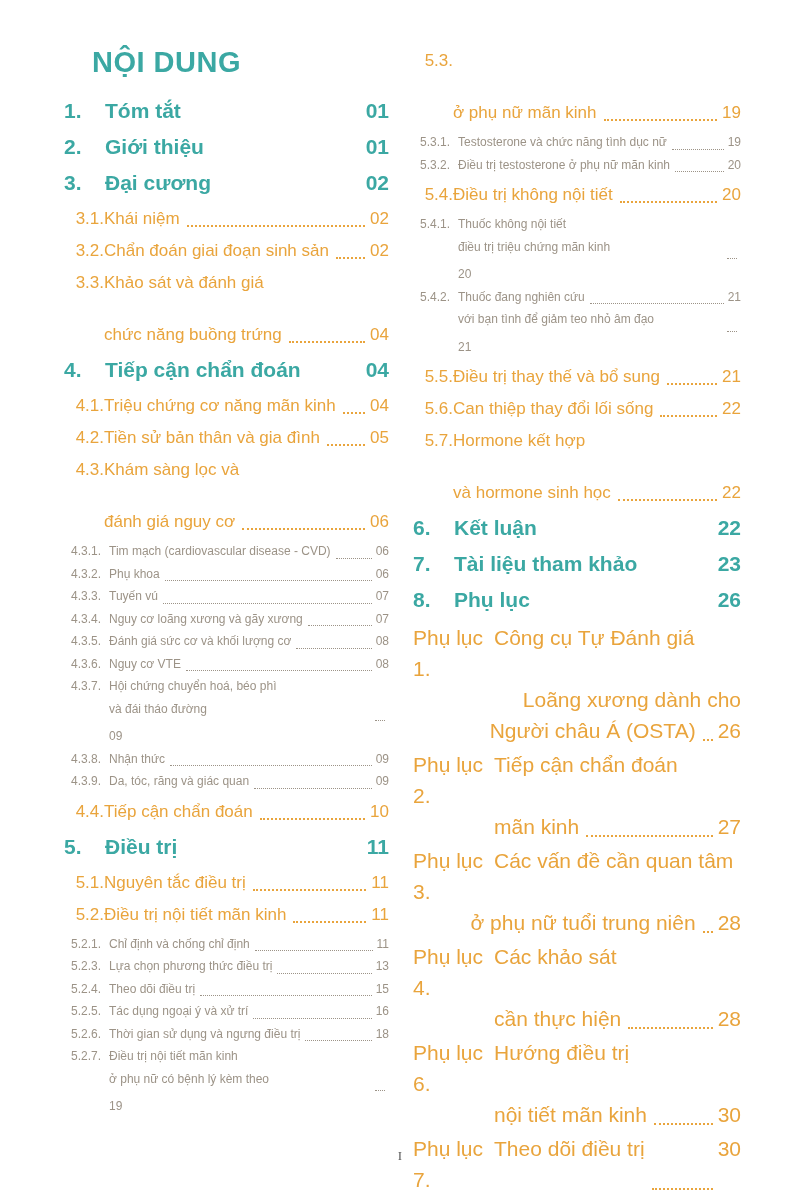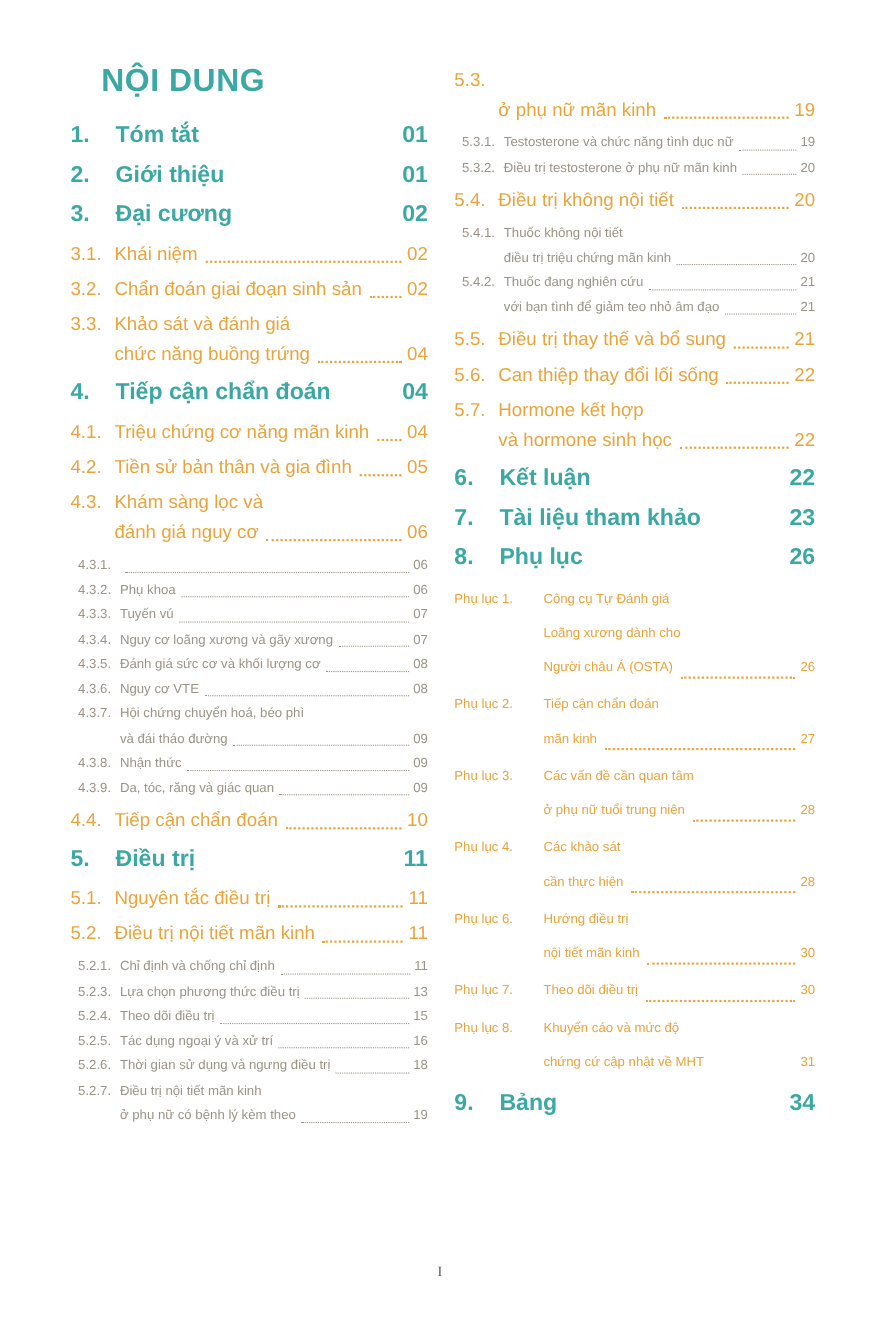--- a/index.html
+++ b/index.html
@@ -11,21 +11,21 @@
   *{ box-sizing:border-box; margin:0; padding:0; }
   html,body{ width:800px; height:1200px; }
   body{
     background:#ffffff;
     font-family:"Liberation Sans", sans-serif;
     position:relative;
     overflow:hidden;
   }
   .page{ position:absolute; inset:0; }
 
-  .col{ position:absolute; top:54px; }
+  .col{ position:absolute; top:42px; }
   .col-left{ left:64px; width:325px; }
   .col-right{ left:413px; width:328px; }
 
   .doc-title{
     color:var(--teal);
     font-size:29px;
     font-weight:bold;
     letter-spacing:.5px;
     padding-left:28px;
     margin:4px 0 18px 0;
@@ -55,44 +55,44 @@
   }
   .l1 .num{ width:41px; }
 
   
   .l2{
     color:var(--orange);
     font-size:17px;
     line-height:27px;
     margin:5px 0;
   }
-  .l2 .num{ width:40px; }
-  .l2 .cont{ padding-left:40px; }
+  .l2 .num{ width:40px;text-align:right; }
+  .l2 .cont{ padding-left:40px;margin-top:25px; }
 
   
   .l3{
     color:var(--muted);
     font-size:12px;
     line-height:22.5px;
     margin:0;
     padding-left:7px;
   }
   .l3 .num{ width:38px; }
-  .l3 .cont{ padding-left:38px; }
+  .l3 .cont{ padding-left:38px;flex-direction:column; }
   .l3 .leader{ border-bottom-width:1.5px; margin:0 4px 4px 5px; }
 
   
   .app{
     color:var(--orange);
-    font-size:12px;
+    font-size:21px;
     line-height:31px;
     margin:3px 0;
   }
   .app .num{ width:81px; }
-  .app .cont{ padding-left:81px; }
+  .app .cont{ padding-left:81px;justify-content:flex-end; }
 
   .footer-pagenum{
     position:absolute;
     left:0; right:0;
     top:1148px;
     text-align:center;
     color:var(--footer);
     font-size:13px;
     font-family:"Liberation Serif", serif;
   }
@@ -187,20 +187,21 @@
           </div>
           <div class="line cont">
             <span class="txt">đánh giá nguy cơ</span>
             <span class="leader"></span>
             <span class="pg">06</span>
           </div>
         </div>
         <div class="entry l3">
           <div class="line">
             <span class="num">4.3.1.</span>
+            <span class="txt">Tim mạch (cardiovascular disease - CVD)</span>
             <span class="leader"></span>
             <span class="pg">06</span>
           </div>
         </div>
         <div class="entry l3">
           <div class="line">
             <span class="num">4.3.2.</span>
             <span class="txt">Phụ khoa</span>
             <span class="leader"></span>
             <span class="pg">06</span>

